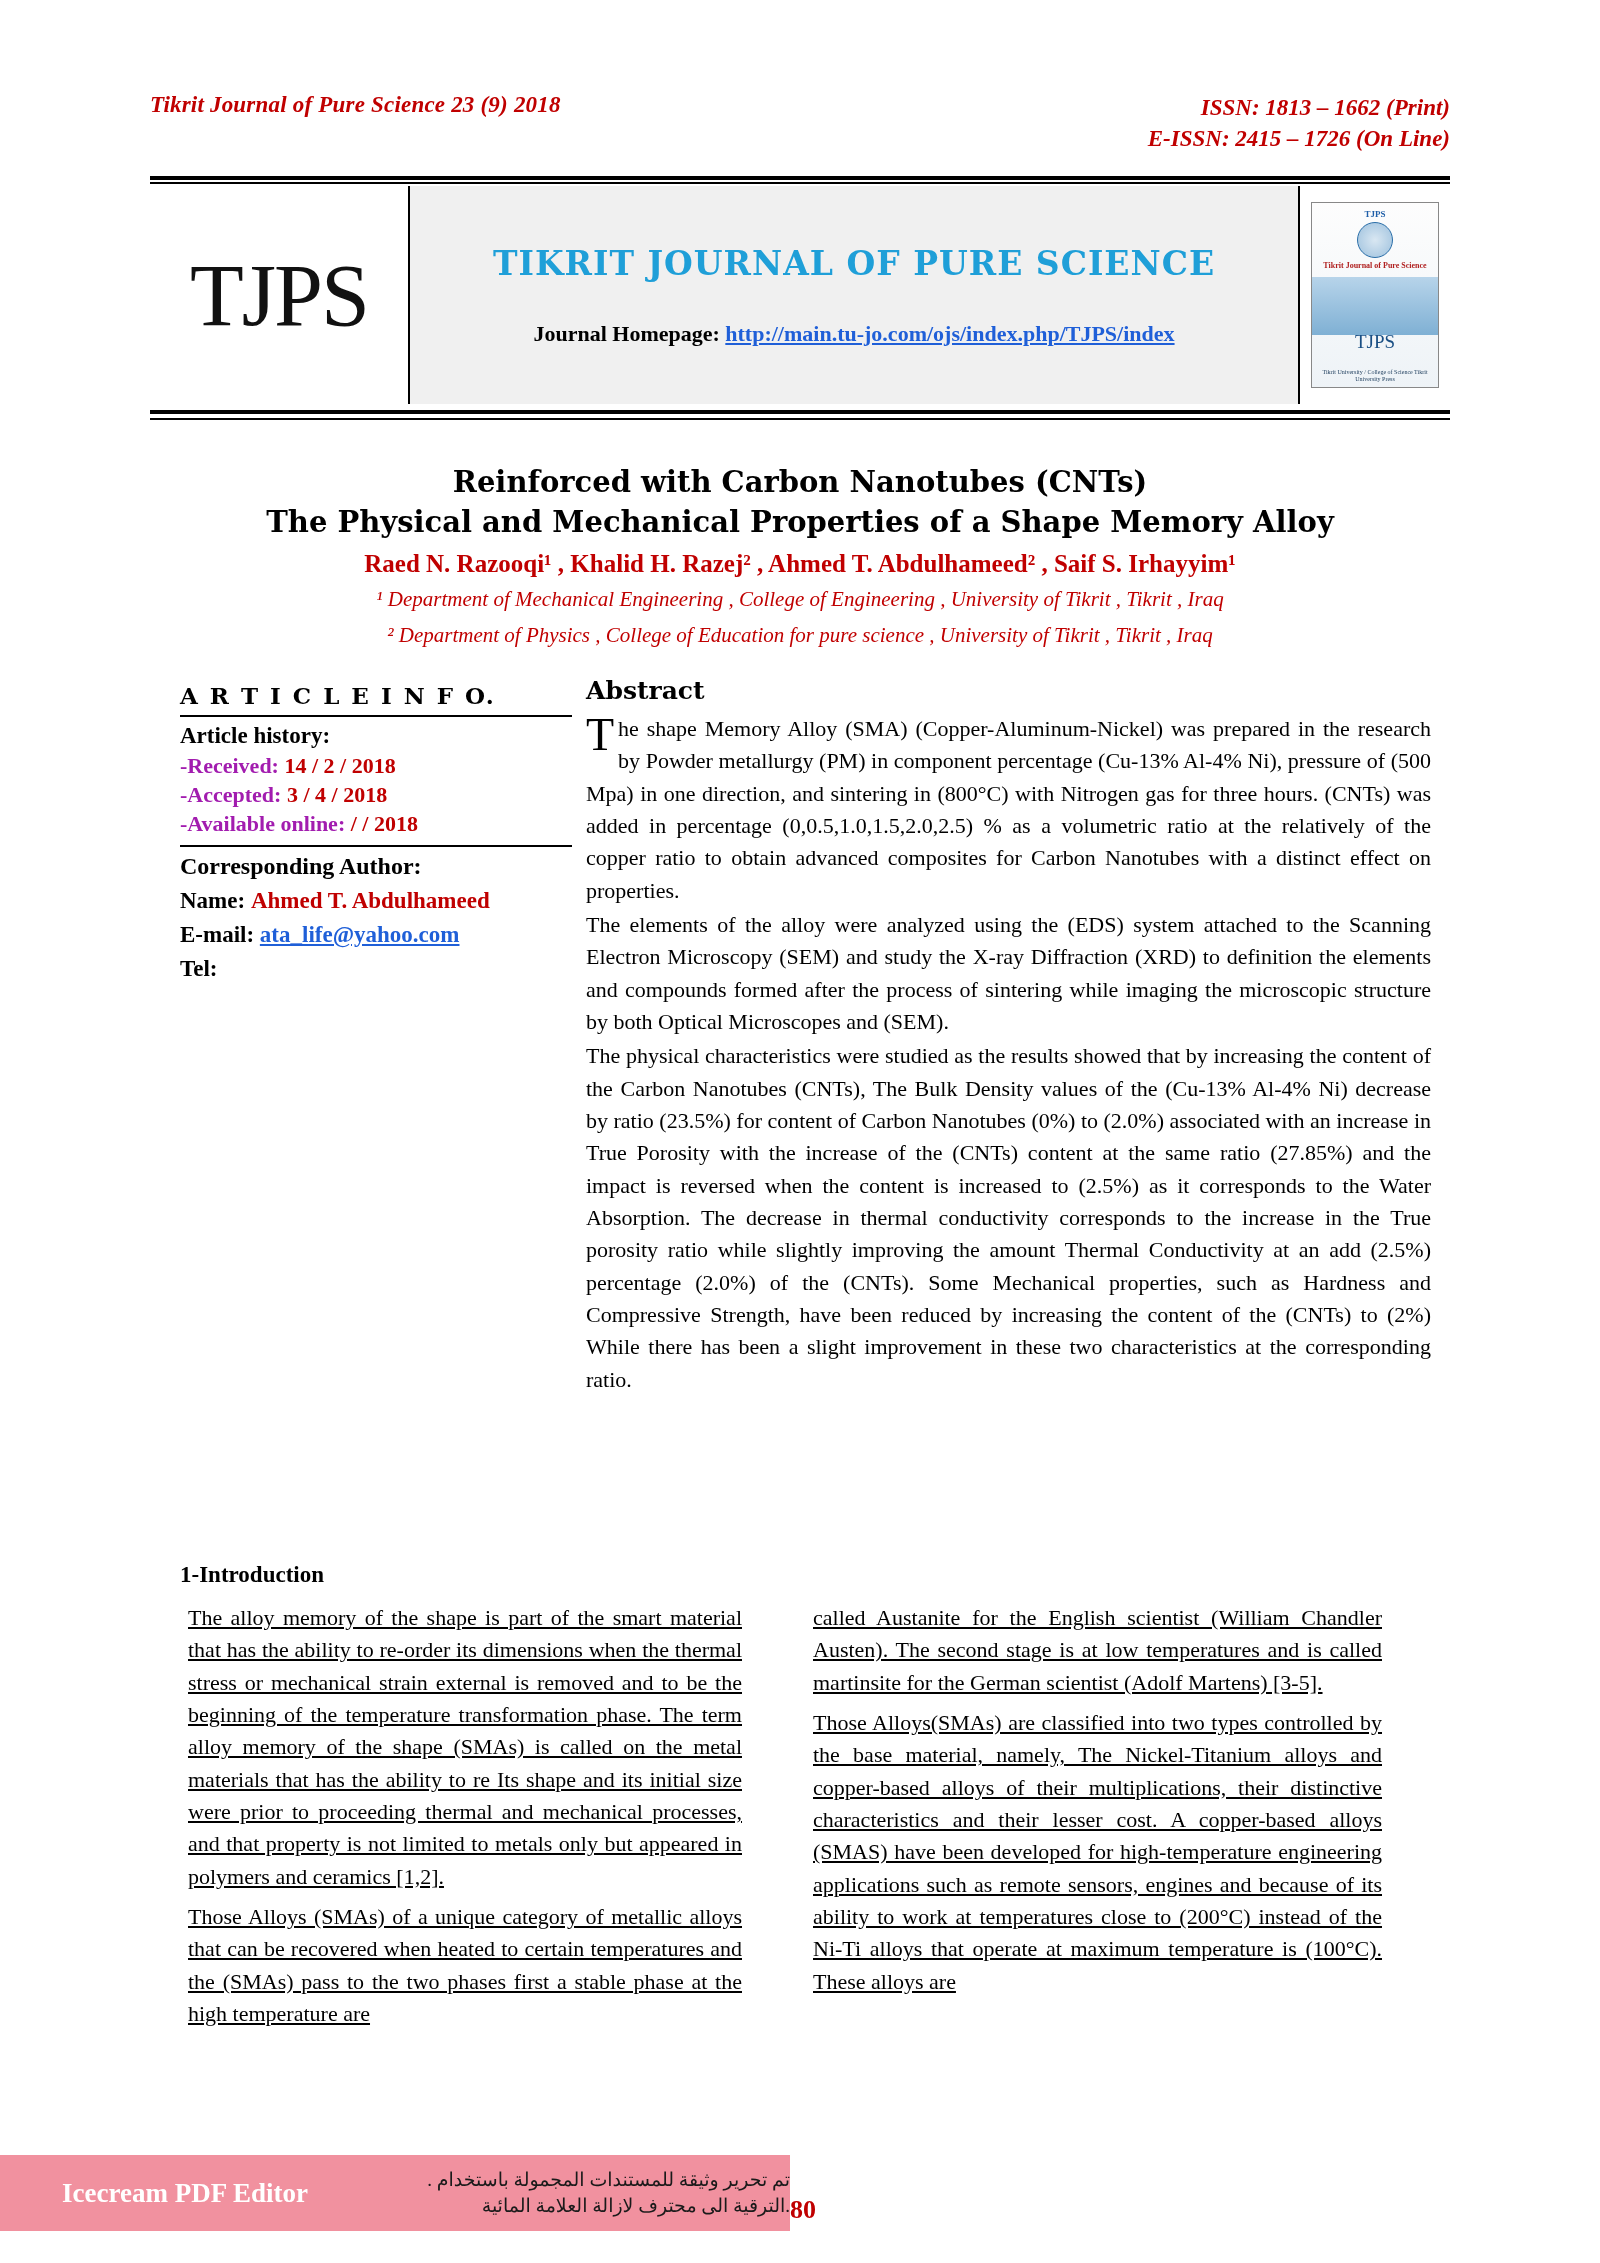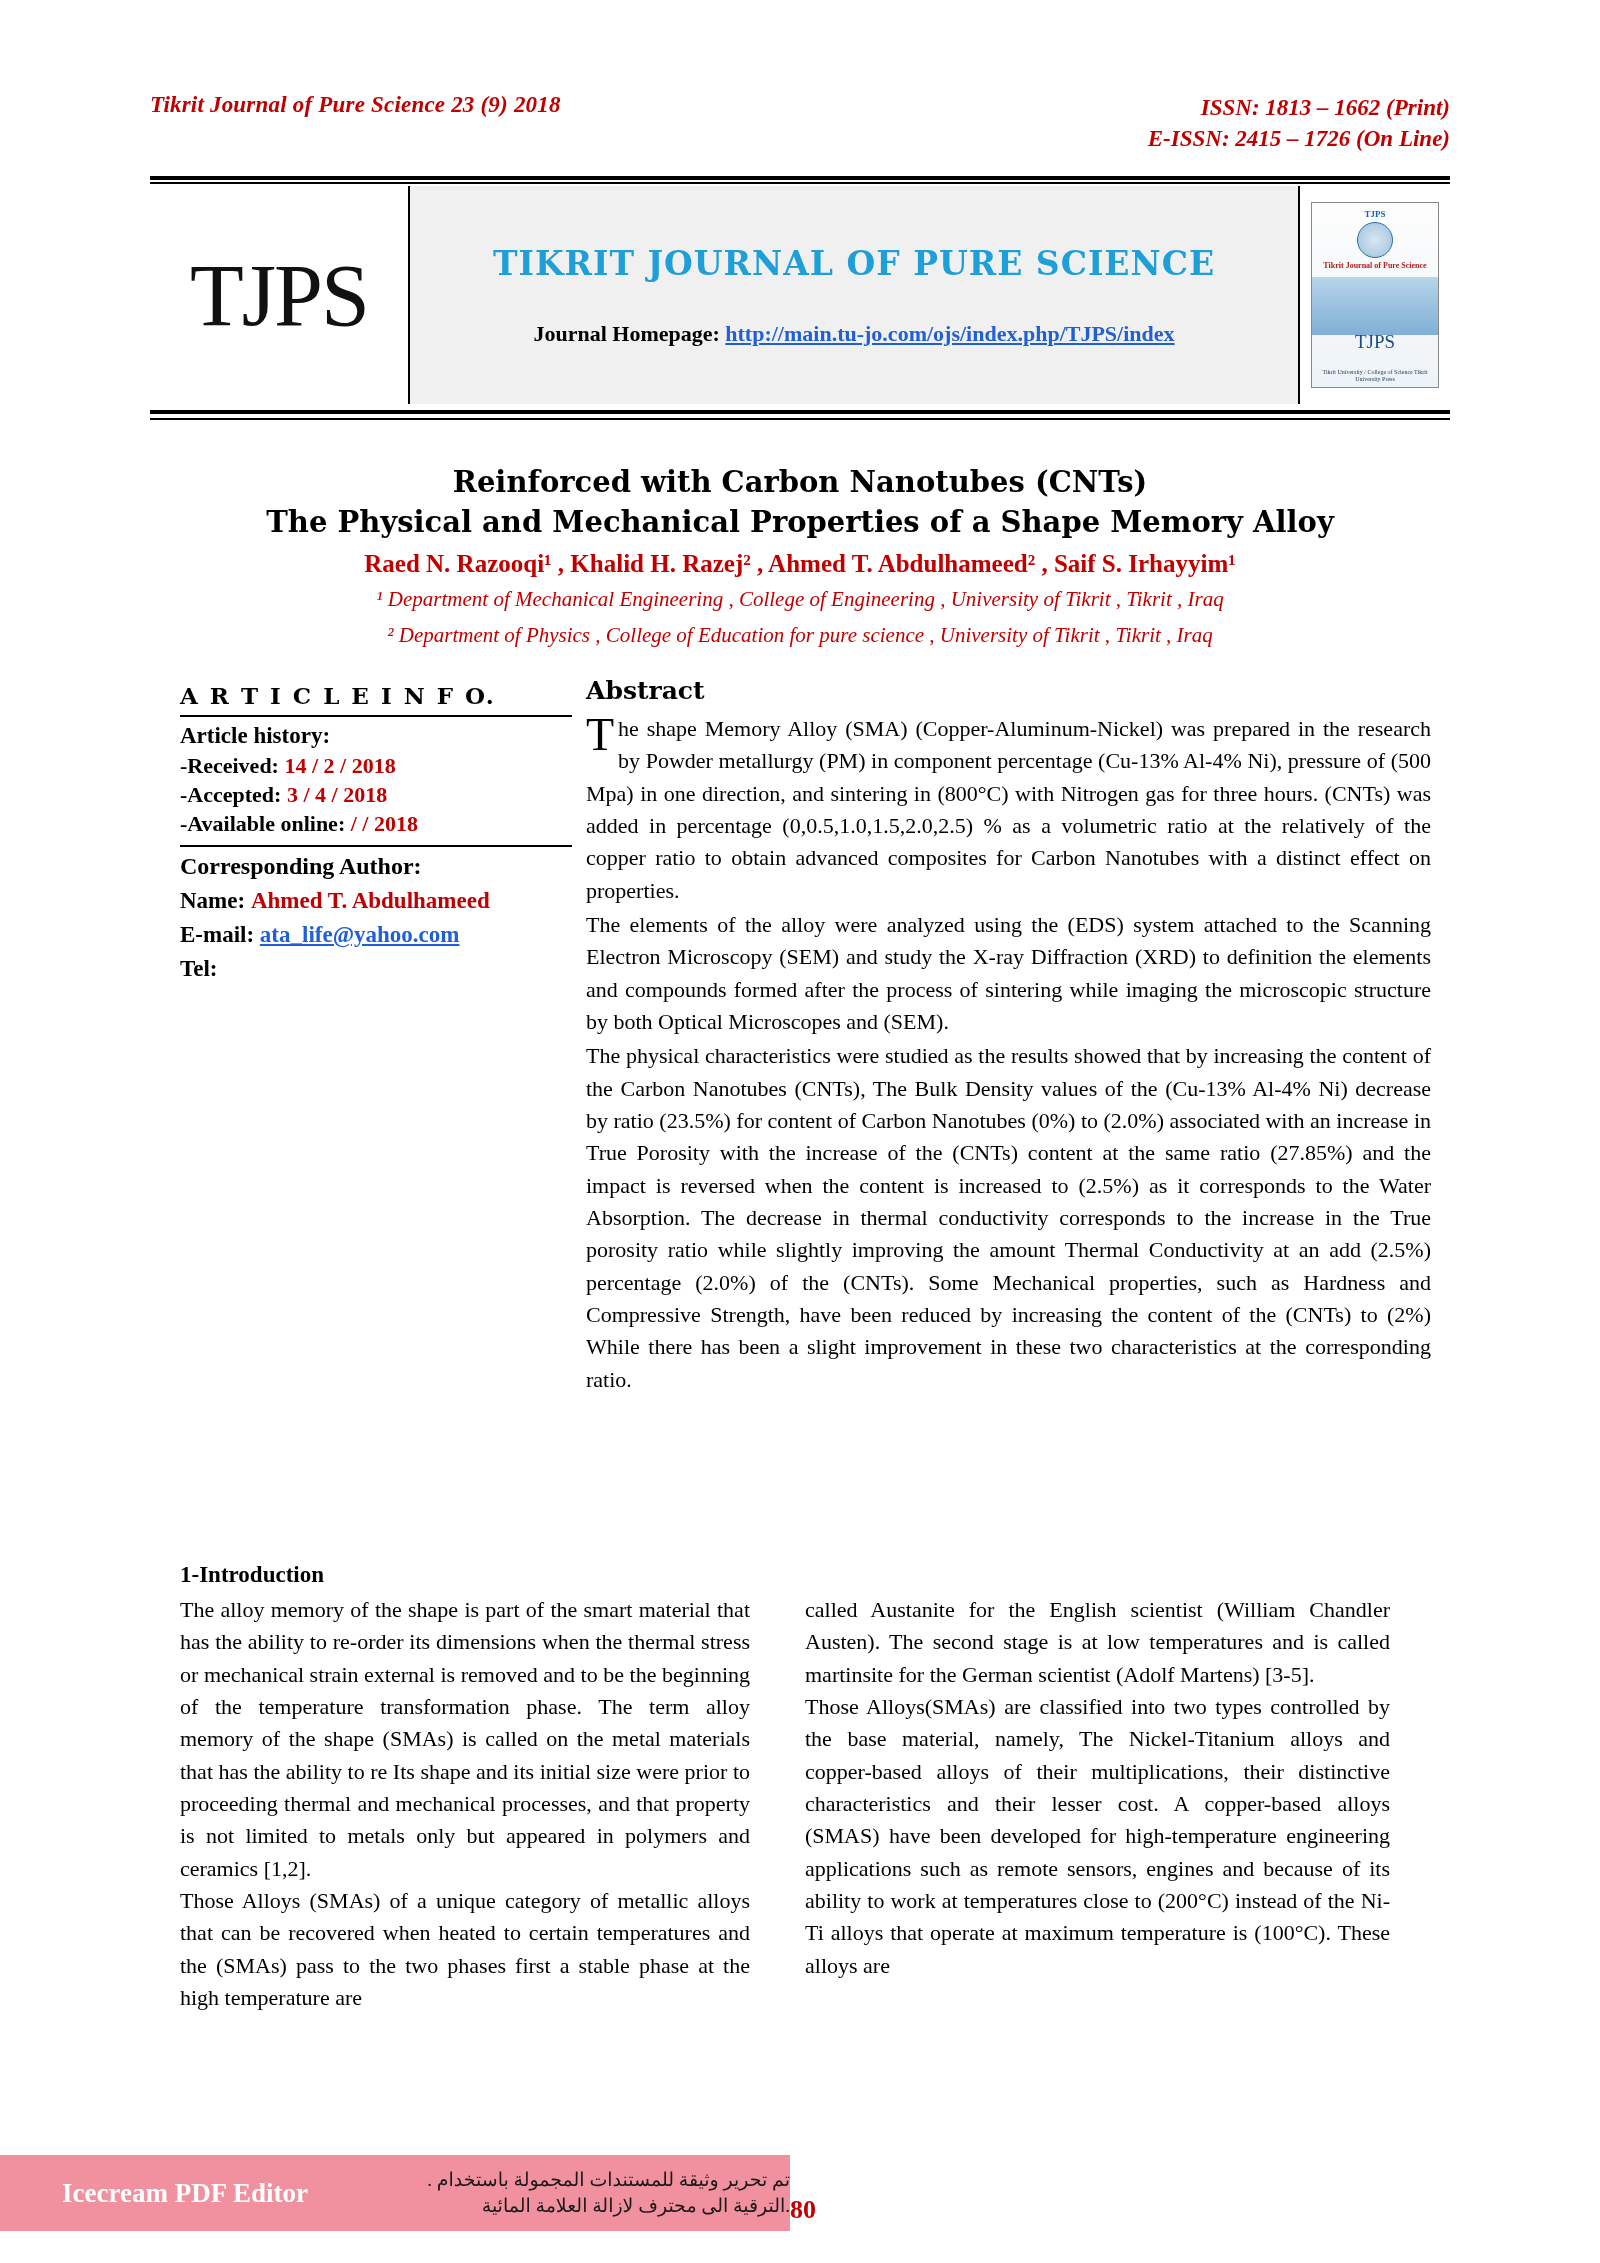--- a/index.html
+++ b/index.html
@@ -229,21 +229,21 @@
   .info-sub {
     font-weight: bold;
     font-size: 23px;
     margin-bottom: 4px;
   }
   .hist-line {
     font-size: 22px;
     margin-bottom: 3px;
     color: #000;
   }
-  .hist-line .lbl { color: #000000; font-weight: bold; }
+  .hist-line .lbl { color: #a21caf; font-weight: bold; }
   .hist-line .val { color: #c00000; font-weight: bold; }
   .keywords {
     font-size: 22px;
     text-align: justify;
     line-height: 1.42;
     margin-top: 6px;
   }
   .keywords b { font-size: 23px; }
   .corr-head {
     font-weight: bold;
@@ -302,21 +302,22 @@
   .col-right {
     position: absolute;
     left: 805px;
     top: 1594px;
     width: 585px;
   }
   .body-p {
     font-size: 22px;
     line-height: 1.47;
     text-align: justify;
-    margin: 0;
+    margin: 8px;
+    text-decoration: underline;
   }
 
   
   .footer-band {
     position: absolute;
     left: 0;
     bottom: 32px;
     width: 100%;
     height: 76px;
     display: flex;

